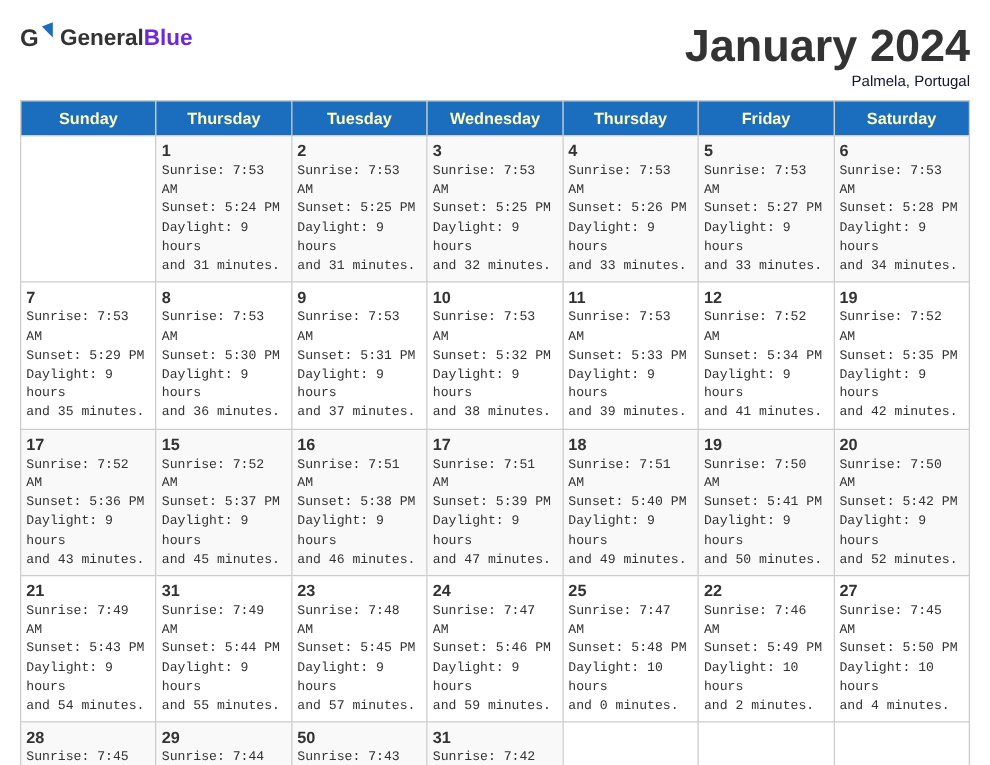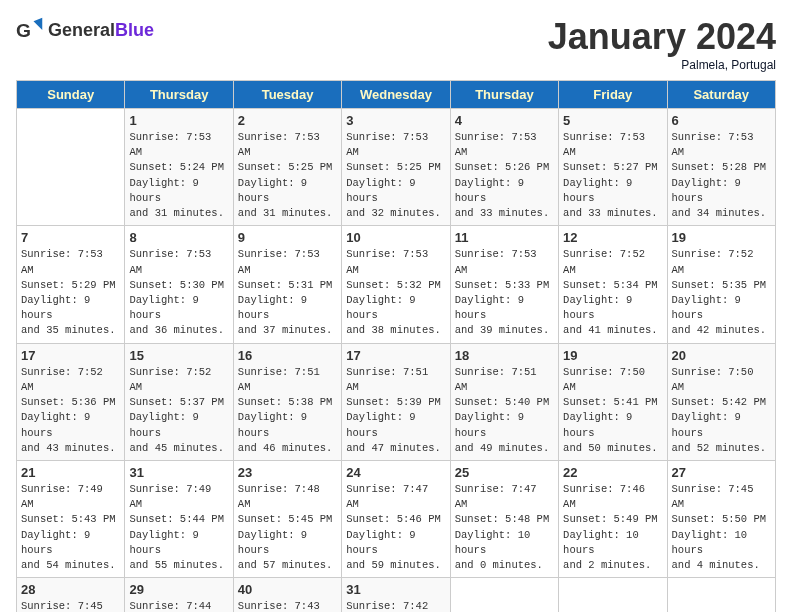--- a/index.html
+++ b/index.html
@@ -241,21 +241,21 @@
       <tr>
         <td>
           <span class="day-number">28</span>
           <div class="day-info">Sunrise: 7:45 AM<br>Sunset: 5:51 PM<br>Daylight: 10 hours<br>and 6 minutes.</div>
         </td>
         <td>
           <span class="day-number">29</span>
           <div class="day-info">Sunrise: 7:44 AM<br>Sunset: 5:52 PM<br>Daylight: 10 hours<br>and 8 minutes.</div>
         </td>
         <td>
-          <span class="day-number">40</span>
+          <span class="day-number">50</span>
           <div class="day-info">Sunrise: 7:43 AM<br>Sunset: 5:53 PM<br>Daylight: 10 hours<br>and 10 minutes.</div>
         </td>
         <td>
           <span class="day-number">31</span>
           <div class="day-info">Sunrise: 7:42 AM<br>Sunset: 5:54 PM<br>Daylight: 10 hours<br>and 12 minutes.</div>
         </td>
         <td class="empty-cell"></td>
         <td class="empty-cell"></td>
         <td class="empty-cell"></td>
       </tr>

